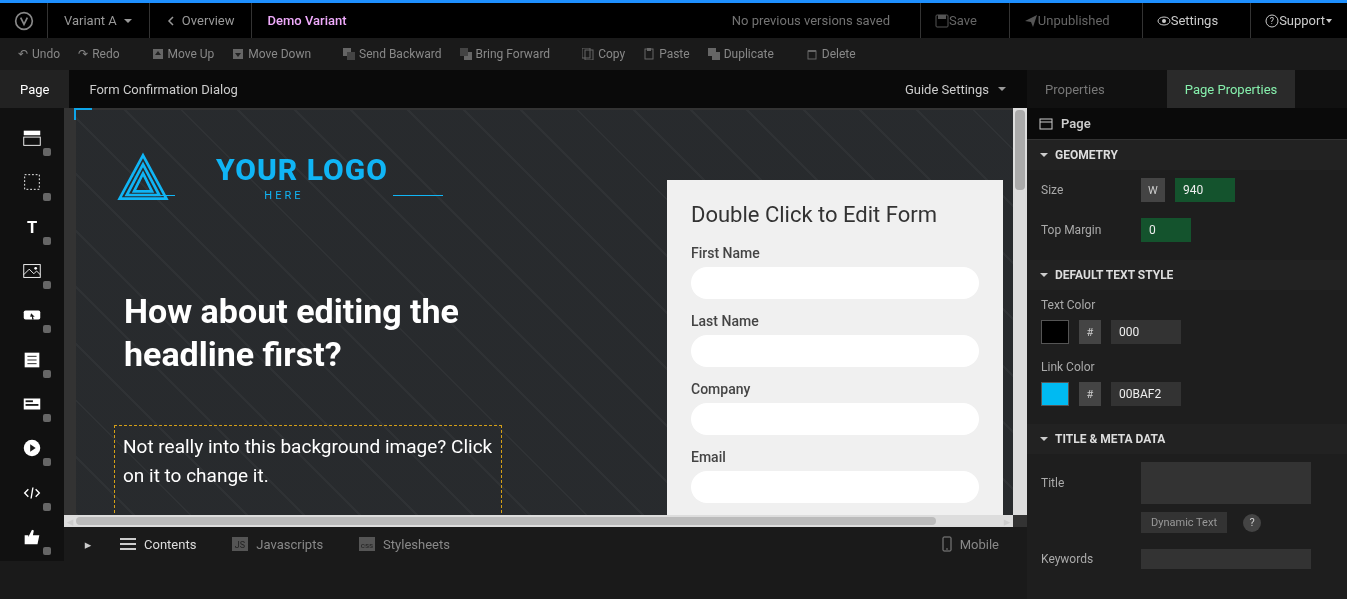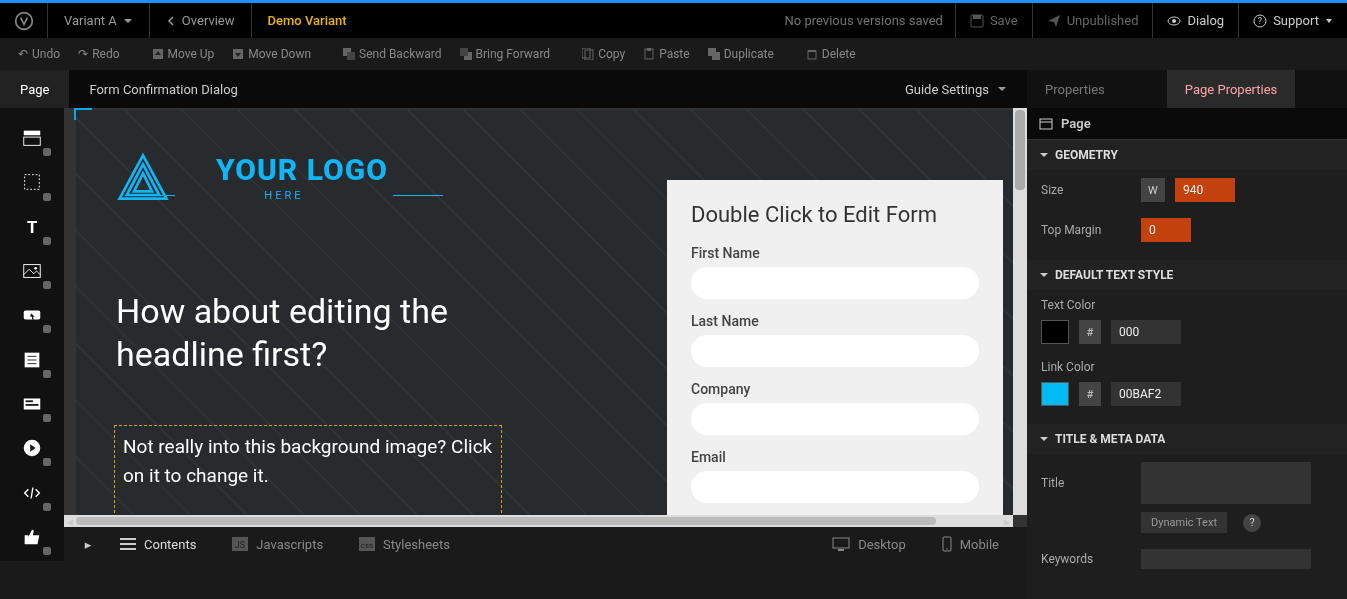--- a/index.html
+++ b/index.html
@@ -3,24 +3,24 @@
 <meta charset="utf-8">
 <style>
   * { box-sizing: border-box; margin: 0; padding: 0; font-family: -apple-system, BlinkMacSystemFont, "Segoe UI", Roboto, sans-serif; }
   html, body { width: 1347px; height: 599px; background: #1a1a1a; color: #ccc; overflow: hidden; font-size: 13px; }
   .topbar { height: 38px; background: #000; border-top: 3px solid #1e90ff; display: flex; align-items: center; color: #999; }
   .topbar .logo { width: 48px; display:flex; align-items:center; justify-content:center; border-right:1px solid #333; height:100%; }
   .topbar .logo svg { width:20px; height:20px; }
   .topbar .nav-item { padding: 0 16px; height:100%; display:flex; align-items:center; border-right:1px solid #333; font-size:13px; }
   .topbar .nav-item.overview svg { margin-right:6px; }
   .topbar .nav-item.variant svg { margin-left:6px; }
-  .topbar .demo { padding:0 16px; color:#eab308; font-weight:500; }
+  .topbar .demo { padding:0 16px; color:#f0abfc; font-weight:500; }
   .topbar .spacer { flex:1; }
   .topbar .status { color:#737373; padding:0 12px; }
-  .tbtn { padding:0 14px; height:100%; display:flex; align-items:center; border-left:1px solid #333; color:#666; gap:6px; }
+  .tbtn { padding:0 14px; height:100%; display:flex; align-items:center; border-left:1px solid #333; color:#666; gap:0;margin-left:18px; }
   .tbtn.active { color:#ccc; }
   .toolbar { height:32px; background:#1a1a1a; display:flex; align-items:center; padding:0 10px; gap:2px; }
   .toolbar .titem { padding:4px 8px; color:#888; display:flex; align-items:center; gap:4px; font-size:12px; }
   .tabs { height:38px; background:#0a0a0a; display:flex; align-items:stretch; }
   .tabs .tab { padding:0 20px; display:flex; align-items:center; font-size:13px; }
   .tabs .tab.active { background:#222; color:#fff; }
   .tabs .spacer { flex:1; }
   .tabs .guide { padding:0 20px; display:flex; align-items:center; gap:8px; }
   .workspace { display:flex; height:calc(100% - 38px - 32px - 38px); }
   .tool-rail { width:64px; background:#111; display:flex; flex-direction:column; align-items:center; padding-top:10px; gap:0; }
@@ -34,45 +34,45 @@
   .page-bg { position:absolute; inset:0; background: linear-gradient(rgba(25,30,35,0.55), rgba(25,30,35,0.55)),
     repeating-linear-gradient(45deg, #4a4a4a 0 2px, #3a3a3a 2px 40px),
     linear-gradient(#555,#444); }
   .logo-block { position:absolute; left:40px; top:40px; color:#10b5f5; display:flex; align-items:center; gap:10px; }
   .logo-block .tri { width:54px; height:54px; }
   .logo-block .text { display:flex; flex-direction:column; }
   .logo-block .main { font-size:30px; font-weight:800; letter-spacing:1px; color:#10b5f5;margin-left:36px; }
   .logo-block .sub { font-size:11px; letter-spacing:3px; color:#10b5f5; text-align:center; border-top:1px solid #10b5f5; padding-top:2px; position:relative; }
   .logo-block .sub::before, .logo-block .sub::after { content:''; position:absolute; top:50%; width:50px; height:1px; background:#10b5f5; }
   .logo-block .sub::before { left:-55px; } .logo-block .sub::after { right:-55px; }
-  .headline { position:absolute; left:40px; top:180px; color:#fff; font-size:34px; font-weight:400; line-height:1.25; max-width:420px; }
+  .headline { position:absolute; left:48px; top:180px; color:#fff; font-size:34px; font-weight:700; line-height:1.25; max-width:420px; }
   .subhead-box { position:absolute; left:38px; top:315px; width:388px; height:108px; border:1px dashed #d4a017; padding:6px 8px; color:#fff; font-size:19px; line-height:1.55; }
   .form-panel { position:absolute; right:12px; top:70px; width:336px; bottom:0; background:#f0f0f0; padding:22px 24px; }
   .form-panel .form-title { font-size:22px; color:#333; margin-bottom:18px; font-weight:400; }
   .form-panel label { display:block; font-size:14px; color:#444; margin-bottom:6px; font-weight:500; margin-top:14px;}
   .form-panel .field { width:100%; height:32px; background:#fff; border-radius:16px; border:none; }
   .vscroll { position:absolute; right:0; top:0; bottom:12px; width:14px; background:#ddd; }
   .vscroll .thumb { position:absolute; left:2px; right:2px; top:2px; height:80px; background:#aaa; border-radius:4px; }
   .hscroll { position:absolute; left:0; right:14px; bottom:0; height:12px; background:#ddd; }
   .hscroll .thumb { position:absolute; top:2px; bottom:2px; left:12px; width:860px; background:#bbb; border-radius:4px; }
   .hscroll .arrow { position:absolute; top:0; bottom:0; width:12px; display:flex; align-items:center; justify-content:center; }
   .bottom-bar { height:34px; background:#1a1a1a; display:flex; align-items:center; padding:0 10px; gap:0; }
   .bottom-bar .bitem { padding:0 18px; height:100%; display:flex; align-items:center; gap:8px; color:#888; font-size:13px; }
   .bottom-bar .expand { width:28px; display:flex; justify-content:center; }
   .bottom-bar .spacer { flex:1; }
   .right-panel { width:320px; background:#1e1e1e; height:100%; display:flex; flex-direction:column; overflow:hidden;}
   .rtabs { height:38px; display:flex; background:#111; align-items:stretch; }
   .rtabs .rtab { flex:0 0 auto; padding:0 18px; display:flex; align-items:center; font-size:13px; color:#777;}
-  .rtabs .rtab.active { background:#2a2a2a; color:#fca5a5; }
+  .rtabs .rtab.active { background:#2a2a2a; color:#86efac; }
   .rpanel-body { flex:1; overflow:auto; }
   .section-head { background:#222; padding:8px 12px; font-size:12px; font-weight:700; color:#ddd; display:flex; align-items:center; gap:6px;}
   .page-label { background:#0a0a0a; padding:8px 12px; display:flex; align-items:center; gap:8px; border-bottom:1px solid #333;}
   .prop-row { display:flex; align-items:center; padding:8px 14px; gap:10px; font-size:12px; color:#aaa;}
   .prop-row .label { flex:0 0 90px; }
-  .num-input { background:#c2410c; border:none; color:#eee; padding:4px 8px; width:60px; height:24px; font-size:12px;}
+  .num-input { background:#14532d; border:none; color:#eee; padding:4px 8px; width:60px; height:24px; font-size:12px;}
   .num-prefix { background:#444; color:#ccc; width:24px; height:24px; display:inline-flex; align-items:center; justify-content:center; font-size:11px;}
   .color-swatch { width:28px; height:24px; display:inline-block; border:1px solid #555;}
   .hash-prefix { background:#444; color:#ccc; width:22px; height:24px; display:inline-flex; align-items:center; justify-content:center; font-size:11px;}
   .color-input { background:#333; border:none; color:#eee; padding:4px 8px; width:70px; height:24px; font-size:12px;}
   .title-input { background:#333; border:none; width:170px; height:42px; resize:none;}
   .dyn-btn { background:#333; color:#999; padding:4px 10px; font-size:11px; margin-left:100px; display:inline-flex; align-items:center; }
   .help-dot { width:18px; height:18px; background:#444; border-radius:50%; color:#ccc; display:inline-flex; align-items:center; justify-content:center; font-size:11px; margin-left:6px;}
   .left-expand { position:absolute; left:0; top:50%; width:8px; height:34px; background:#000; color:#888; display:flex; align-items:center; justify-content:center; transform:translateY(-50%);}
   .inner-right { display:flex; height:calc(100% - 38px); }
 </style>
@@ -112,21 +112,21 @@
     <svg width="14" height="14" viewBox="0 0 14 14">
         <path d="M1 7 L13 1 L9 13 L7 8 Z" fill="#555"></path>
       </svg>
     <span>Unpublished</span>
   </div>
   <div class="tbtn active">
     <svg width="14" height="14" viewBox="0 0 14 14">
         <ellipse cx="7" cy="7" rx="6" ry="4" fill="none" stroke="#ccc"></ellipse>
         <circle cx="7" cy="7" r="2" fill="#ccc"></circle>
       </svg>
-    <span>Dialog</span>
+    <span>Settings</span>
   </div>
   <div class="tbtn active">
     <svg width="14" height="14" viewBox="0 0 14 14">
         <circle cx="7" cy="7" r="6" fill="none" stroke="#ccc"></circle>
         <text x="7" y="10" font-size="9" text-anchor="middle" fill="#ccc">?</text>
       </svg>
     <span>Support</span>
     <svg width="8" height="6" viewBox="0 0 8 6">
         <path d="M1 1 L4 5 L7 1 Z" fill="#ccc"></path>
       </svg>
@@ -354,27 +354,20 @@
       </div>
       <div class="bitem">
         <svg width="16" height="14" viewBox="0 0 16 14">
               <rect width="16" height="14" fill="#555"></rect>
               <text x="8" y="11" font-size="8" text-anchor="middle" fill="#222">css</text>
             </svg>
         <span>Stylesheets</span>
       </div>
       <div class="spacer"></div>
       <div class="bitem">
-        <svg width="18" height="14" viewBox="0 0 18 14">
-              <rect x="1" y="1" width="16" height="10" fill="none" stroke="#888"></rect>
-              <line x1="6" y1="13" x2="12" y2="13" stroke="#888" stroke-width="2"></line>
-            </svg>
-        <span>Desktop</span>
-      </div>
-      <div class="bitem">
         <svg width="10" height="16" viewBox="0 0 10 16">
               <rect x="1" y="1" width="8" height="14" rx="1" fill="none" stroke="#888"></rect>
               <circle cx="5" cy="13" r="0.8" fill="#888"></circle>
             </svg>
         <span>Mobile</span>
       </div>
     </div>
   </div>
 </div>
 

